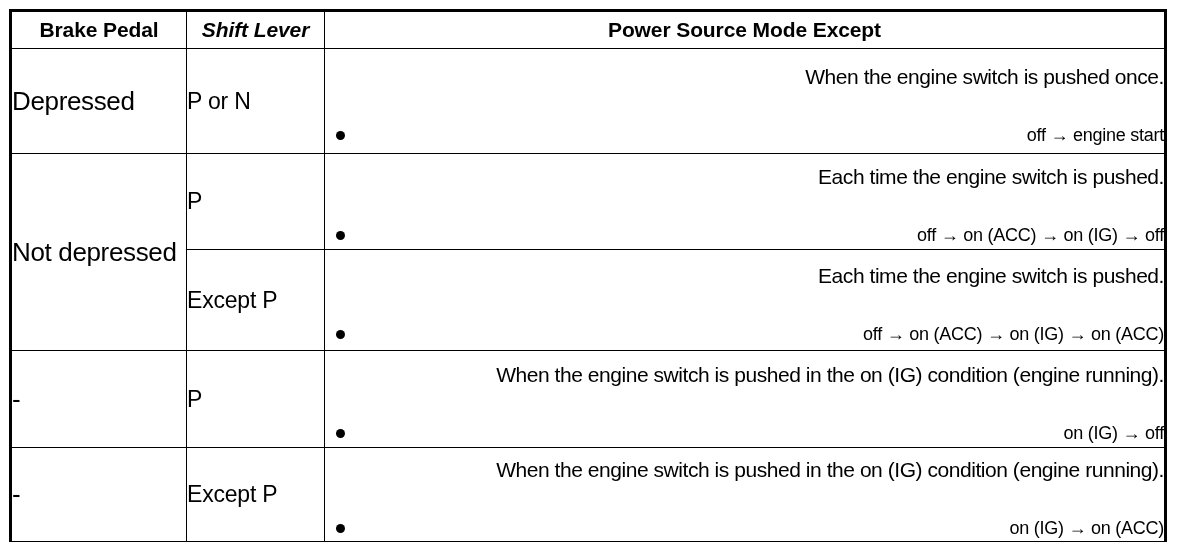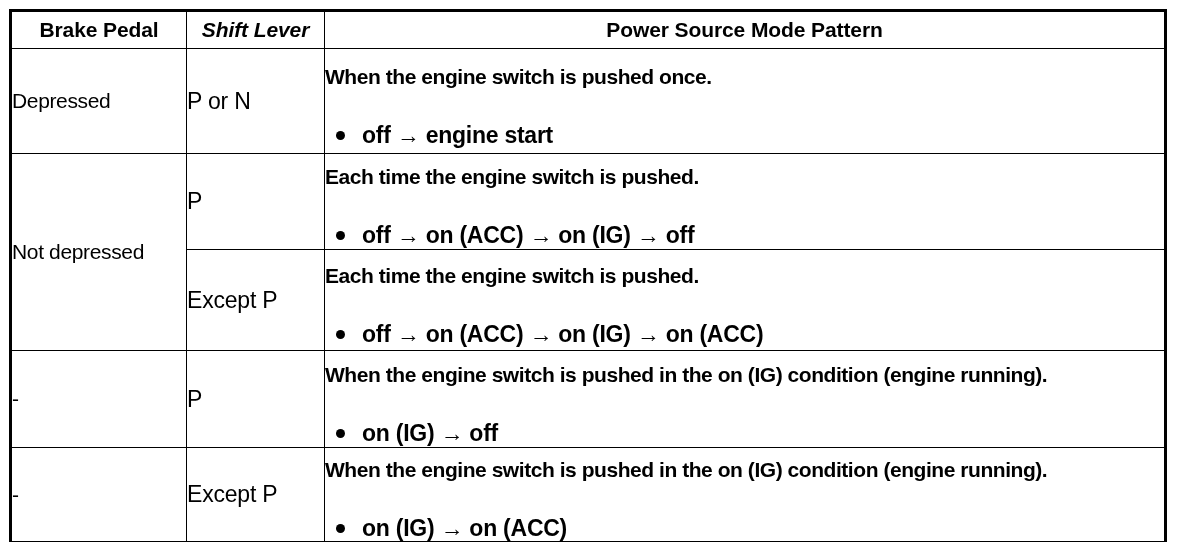--- a/index.html
+++ b/index.html
@@ -65,36 +65,35 @@
     text-align: center;
   }
   
   .col-brake   { width: 176px; }
   .col-shift   { width: 138px; font-style: italic; }
   .col-pattern { width: 841px; }
 
   td.cell-brake {
     text-align: left;
     padding-left: 7px;
-    font-size: 21px;
+    font-size: 26px;
     letter-spacing: -0.35px;
     white-space: nowrap;
   }
   td.cell-shift {
     text-align: left;
     padding-left: 9px;
     font-size: 23px;
     letter-spacing: -0.2px;
     white-space: nowrap;
   }
   td.cell-pattern {
-    text-align: left;
+    text-align: right;
     padding: 0 6px 0 7px;
     vertical-align: top;
-    font-weight: bold;
   }
   .pattern-body {
     display: block;
     padding-top: 9px;
   }
   .pattern-lead {
     display: block;
     font-size: 21px;
     line-height: 26px;
     letter-spacing: -0.45px;
@@ -102,21 +101,21 @@
   }
   ul.pattern-list {
     list-style: none;
     margin: 0;
     padding: 0;
     display: block;
   }
   ul.pattern-list li {
     display: block;
     position: relative;
-    font-size: 23px;
+    font-size: 18px;
     line-height: 26px;
     letter-spacing: -0.25px;
     padding-left: 37px;
     margin-top: 32px;
     white-space: nowrap;
   }
   ul.pattern-list li .bullet-dot {
     position: absolute;
     left: 11px;
     top: 50%;
@@ -144,21 +143,21 @@
     <colgroup>
       <col class="col-brake">
       <col class="col-shift">
       <col class="col-pattern">
     </colgroup>
 
     <thead>
       <tr>
         <th class="col-brake">Brake Pedal</th>
         <th class="col-shift">Shift Lever</th>
-        <th class="col-pattern">Power Source Mode Pattern</th>
+        <th class="col-pattern">Power Source Mode Except</th>
       </tr>
     </thead>
 
     <tbody>
 
       <tr class="row-depressed">
         <td class="cell-brake">Depressed</td>
         <td class="cell-shift">P or N</td>
         <td class="cell-pattern">
           <span class="pattern-body">

